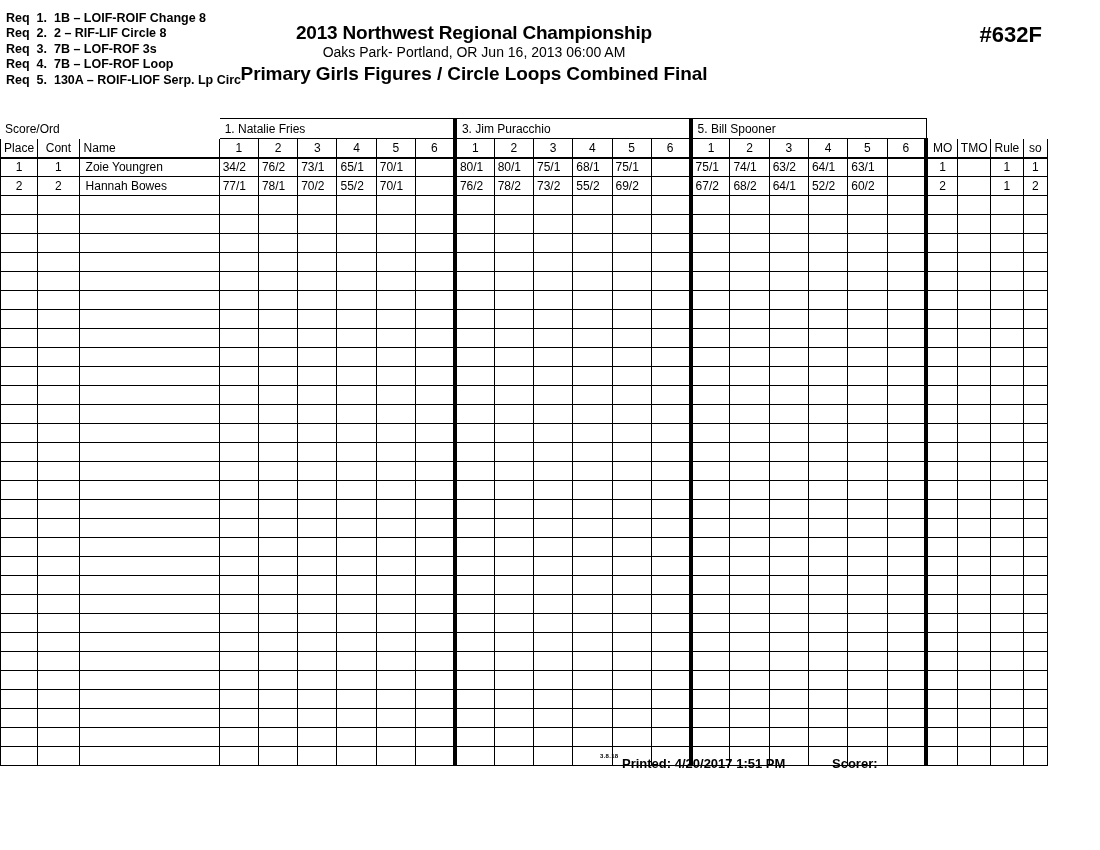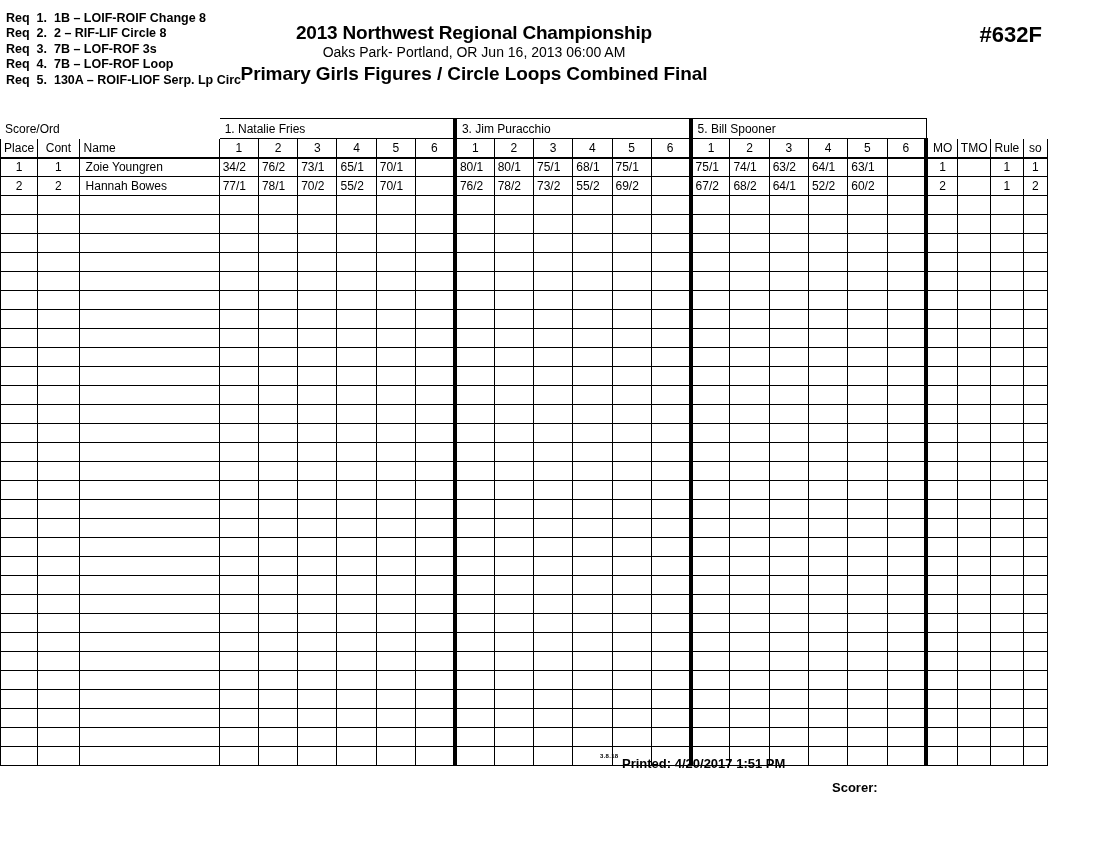--- a/index.html
+++ b/index.html
@@ -196,21 +196,20 @@
     top: 4px;
     font-size: 13px;
     font-weight: bold;
   }
   .scorer {
     position: absolute;
     left: 832px;
     top: 4px;
     font-size: 13px;
     font-weight: bold;
-    margin-top: 24px;
   }
 </style>
 </head>
 <body>
 
 <div class="header">
 
   <div class="reqs">
     <span class="req-line"><span class="rq">Req</span>&nbsp;&nbsp;<span>1.</span>&nbsp;&nbsp;<span>1B – LOIF-ROIF Change 8</span></span>
     <span class="req-line"><span class="rq">Req</span>&nbsp;&nbsp;<span>2.</span>&nbsp;&nbsp;<span>2 – RIF-LIF Circle 8</span></span>

